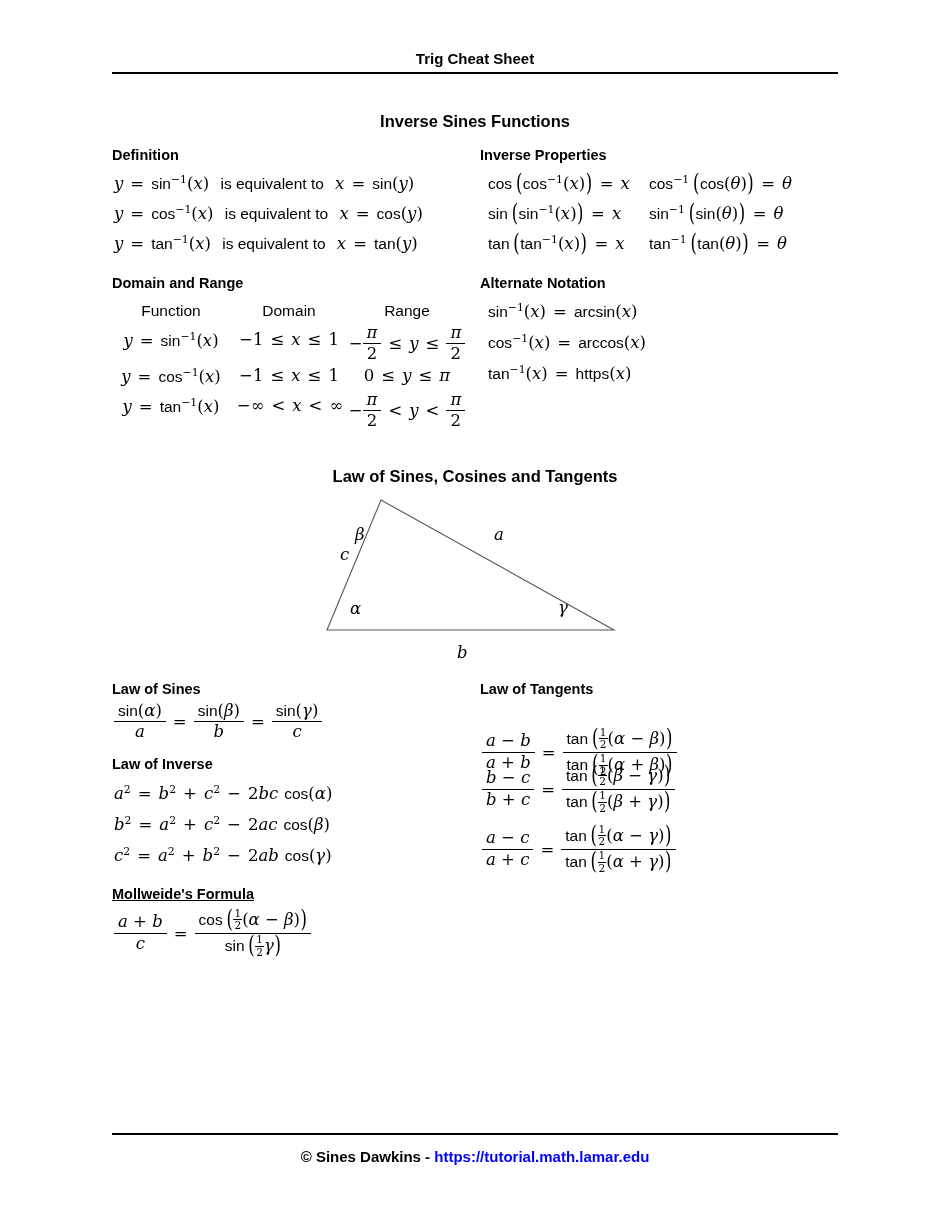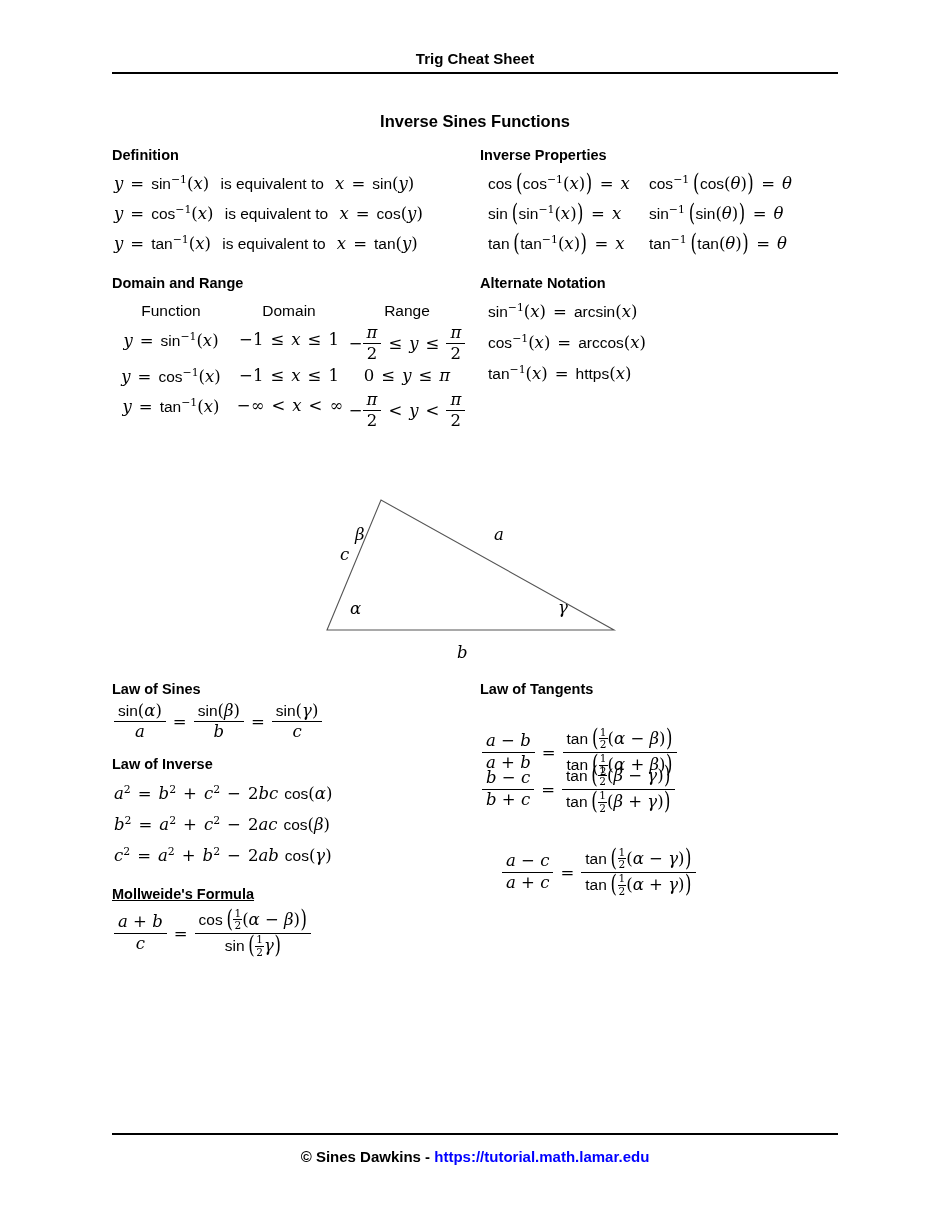--- a/index.html
+++ b/index.html
@@ -255,20 +255,21 @@
   <div class="math abs" style="left:376px; top:303px;">
     <span class="fn">sin</span><span class="sup">−1</span><span class="paren">(</span><span class="v">x</span><span class="paren">)</span><span class="eqsign">=</span><span class="fn">arcsin</span><span class="paren">(</span><span class="v">x</span><span class="paren">)</span>
   </div>
   <div class="math abs" style="left:376px; top:334px;">
     <span class="fn">cos</span><span class="sup">−1</span><span class="paren">(</span><span class="v">x</span><span class="paren">)</span><span class="eqsign">=</span><span class="fn">arccos</span><span class="paren">(</span><span class="v">x</span><span class="paren">)</span>
   </div>
   <div class="math abs" style="left:376px; top:365px;">
     <span class="fn">tan</span><span class="sup">−1</span><span class="paren">(</span><span class="v">x</span><span class="paren">)</span><span class="eqsign">=</span><span class="fn">https</span><span class="paren">(</span><span class="v">x</span><span class="paren">)</span>
   </div>
 
+  <div class="section-title" style="top:467px;">Law of Sines, Cosines and Tangents</div>
 
   <div class="triangle-wrap">
     <svg width="726" height="200" viewBox="0 0 726 200" style="position:absolute; left:0; top:497px;">
       <polygon points="215,133 502,133 269,3" fill="none" stroke="#555555" stroke-width="1.1"></polygon>
     </svg>
     <div class="tri-label" style="left:243px; top:525px;">β</div>
     <div class="tri-label" style="left:228px; top:545px;">c</div>
     <div class="tri-label" style="left:382px; top:525px;">a</div>
     <div class="tri-label" style="left:238px; top:599px;">α</div>
     <div class="tri-label" style="left:446px; top:598px;">γ</div>
@@ -299,21 +300,21 @@
   <div class="sub-title" style="left:368px; top:681px;">Law of Tangents</div>
 
   <div class="math abs" style="left:370px; top:729px;">
     <span class="frac"><span class="num"><span class="v">a</span><span class="op"> − </span><span class="v">b</span></span><span class="den"><span class="v">a</span><span class="op"> + </span><span class="v">b</span></span></span><span class="eqsign">=</span><span class="frac"><span class="num"><span class="fn">tan</span> <span class="bigparen">(</span><span class="frac-sm"><span class="num"><span class="op">1</span></span><span class="den"><span class="op">2</span></span></span><span class="paren">(</span><span class="gk">α</span><span class="op"> − </span><span class="gk">β</span><span class="paren">)</span><span class="bigparen">)</span></span><span class="den"><span class="fn">tan</span> <span class="bigparen">(</span><span class="frac-sm"><span class="num"><span class="op">1</span></span><span class="den"><span class="op">2</span></span></span><span class="paren">(</span><span class="gk">α</span><span class="op"> + </span><span class="gk">β</span><span class="paren">)</span><span class="bigparen">)</span></span></span>
   </div>
 
   <div class="math abs" style="left:370px; top:766px;">
     <span class="frac"><span class="num"><span class="v">b</span><span class="op"> − </span><span class="v">c</span></span><span class="den"><span class="v">b</span><span class="op"> + </span><span class="v">c</span></span></span><span class="eqsign">=</span><span class="frac"><span class="num"><span class="fn">tan</span> <span class="bigparen">(</span><span class="frac-sm"><span class="num"><span class="op">1</span></span><span class="den"><span class="op">2</span></span></span><span class="paren">(</span><span class="gk">β</span><span class="op"> − </span><span class="gk">γ</span><span class="paren">)</span><span class="bigparen">)</span></span><span class="den"><span class="fn">tan</span> <span class="bigparen">(</span><span class="frac-sm"><span class="num"><span class="op">1</span></span><span class="den"><span class="op">2</span></span></span><span class="paren">(</span><span class="gk">β</span><span class="op"> + </span><span class="gk">γ</span><span class="paren">)</span><span class="bigparen">)</span></span></span>
   </div>
 
-  <div class="math abs" style="left:370px; top:849px;margin-left:20px;">
+  <div class="math abs" style="left:370px; top:826px;">
     <span class="frac"><span class="num"><span class="v">a</span><span class="op"> − </span><span class="v">c</span></span><span class="den"><span class="v">a</span><span class="op"> + </span><span class="v">c</span></span></span><span class="eqsign">=</span><span class="frac"><span class="num"><span class="fn">tan</span> <span class="bigparen">(</span><span class="frac-sm"><span class="num"><span class="op">1</span></span><span class="den"><span class="op">2</span></span></span><span class="paren">(</span><span class="gk">α</span><span class="op"> − </span><span class="gk">γ</span><span class="paren">)</span><span class="bigparen">)</span></span><span class="den"><span class="fn">tan</span> <span class="bigparen">(</span><span class="frac-sm"><span class="num"><span class="op">1</span></span><span class="den"><span class="op">2</span></span></span><span class="paren">(</span><span class="gk">α</span><span class="op"> + </span><span class="gk">γ</span><span class="paren">)</span><span class="bigparen">)</span></span></span>
   </div>
 
   <div class="rule rule-bottom"></div>
   <div class="page-footer">
     <span>© Sines Dawkins - </span><a class="footer-link" href="#">https://tutorial.math.lamar.edu</a>
   </div>
 
 </div>
 

